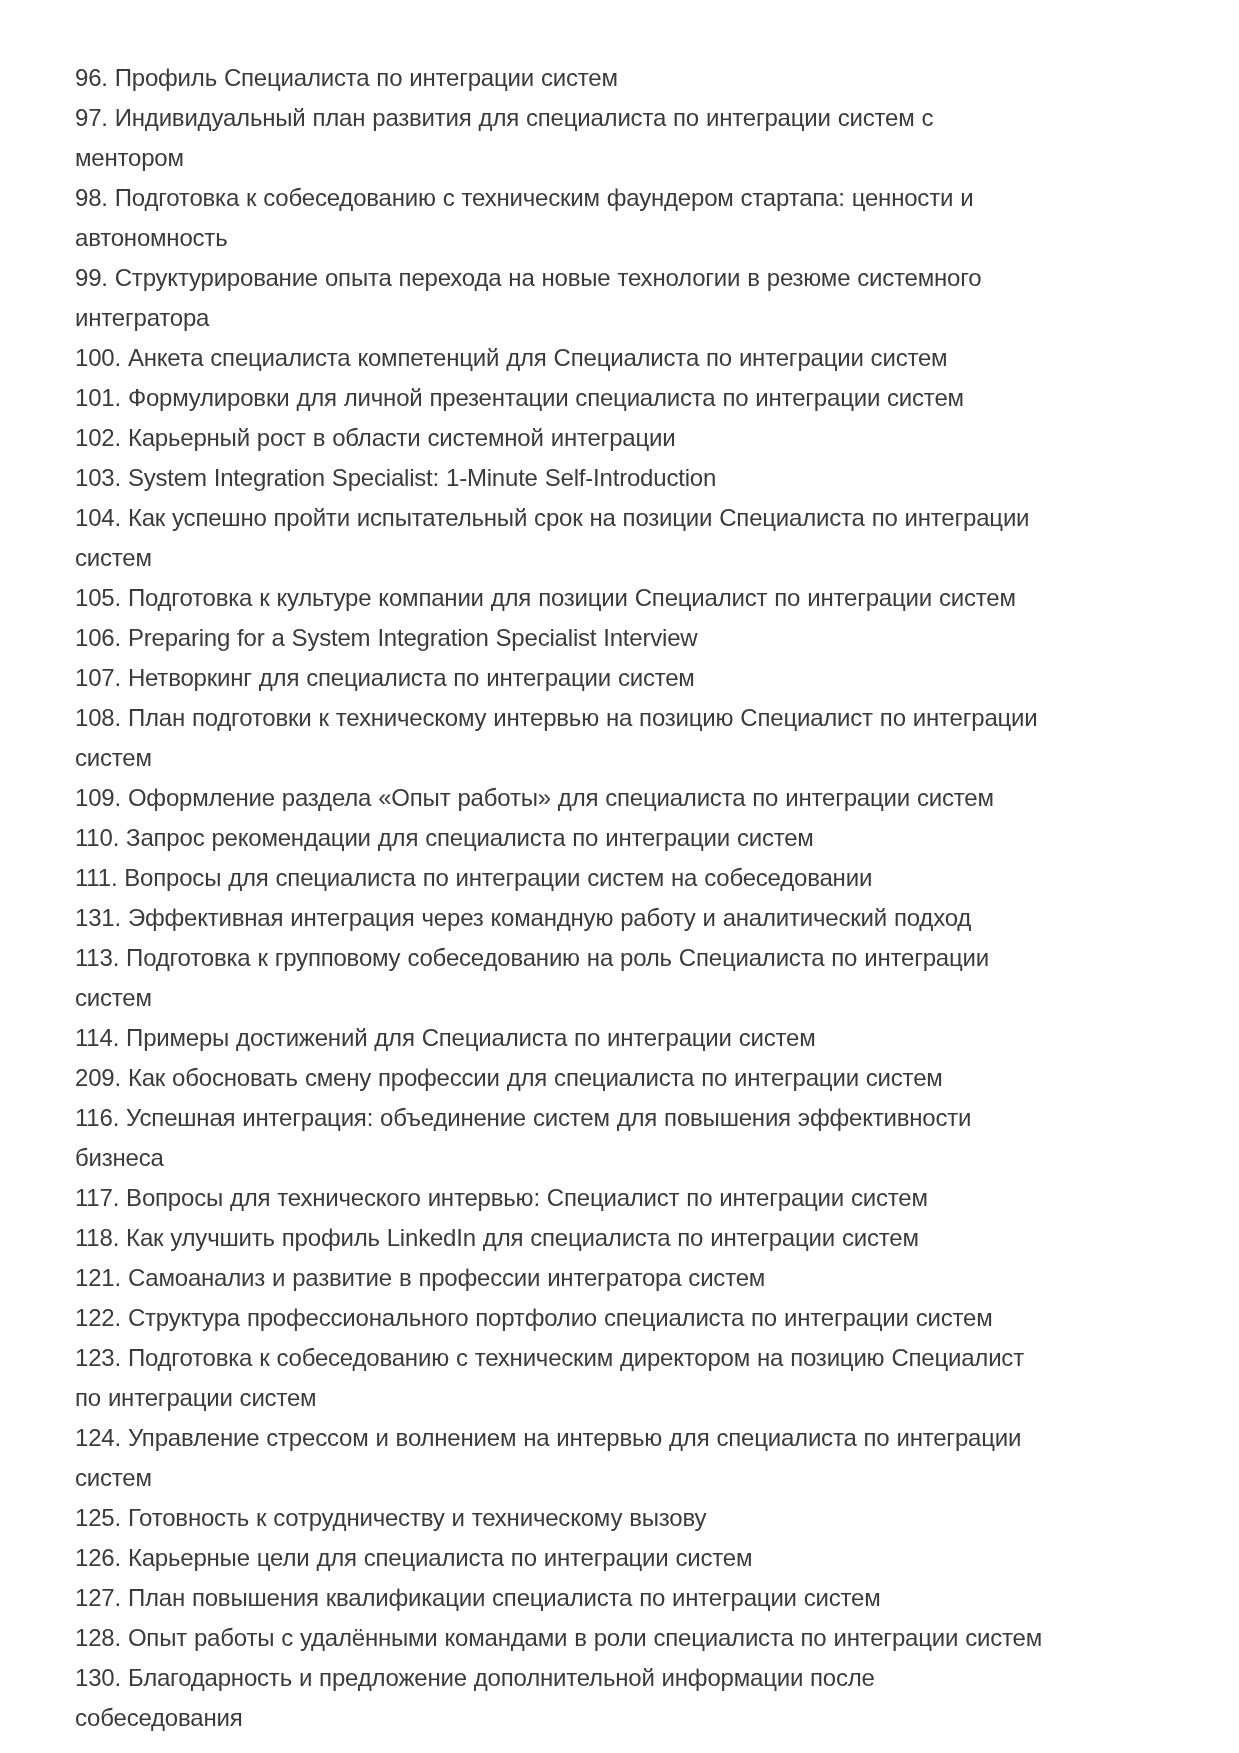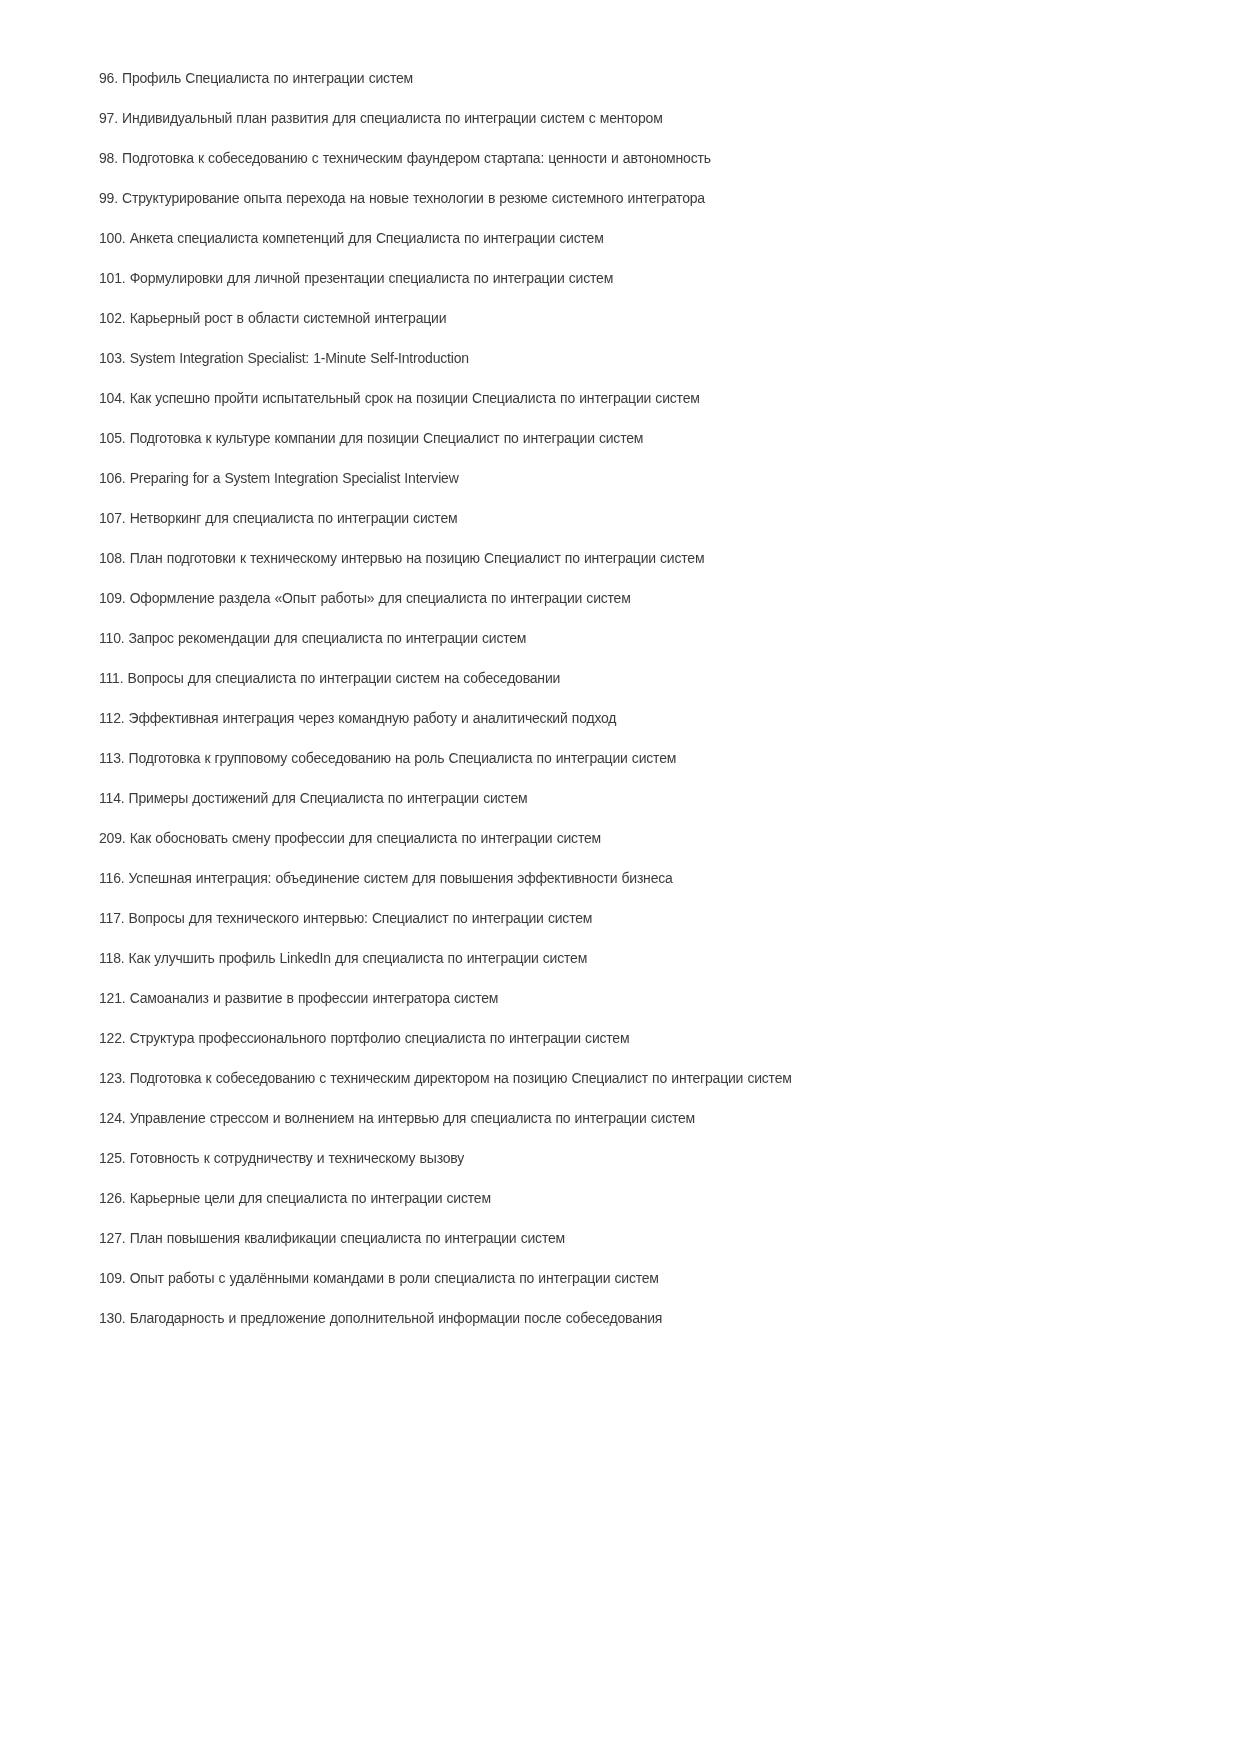--- a/index.html
+++ b/index.html
@@ -14,25 +14,24 @@
     color: #3b3b3b;
   }
   .page {
     box-sizing: border-box;
     width: 1239px;
     min-height: 1753px;
     padding: 58px 196px 60px 75px;
     background: #ffffff;
   }
   .numbered-list {
-    font-size: 14px;
+    font-size: 24px;
     line-height: 40px;
     letter-spacing: -0.2px;
     font-weight: 400;
-    margin-left: 24px;
   }
   .list-item {
     margin: 0;
     padding: 0;
     white-space: normal;
     word-spacing: 0.5px;
   }
 </style>
 </head>
 <body>
@@ -48,30 +47,30 @@
       <div class="list-item">102. Карьерный рост в области системной интеграции</div>
       <div class="list-item">103. System Integration Specialist: 1-Minute Self-Introduction</div>
       <div class="list-item">104. Как успешно пройти испытательный срок на позиции Специалиста по интеграции систем</div>
       <div class="list-item">105. Подготовка к культуре компании для позиции Специалист по интеграции систем</div>
       <div class="list-item">106. Preparing for a System Integration Specialist Interview</div>
       <div class="list-item">107. Нетворкинг для специалиста по интеграции систем</div>
       <div class="list-item">108. План подготовки к техническому интервью на позицию Специалист по интеграции систем</div>
       <div class="list-item">109. Оформление раздела «Опыт работы» для специалиста по интеграции систем</div>
       <div class="list-item">110. Запрос рекомендации для специалиста по интеграции систем</div>
       <div class="list-item">111. Вопросы для специалиста по интеграции систем на собеседовании</div>
-      <div class="list-item">112. Эффективная интеграция через командную работу и аналитический подход</div>
+      <div class="list-item">131. Эффективная интеграция через командную работу и аналитический подход</div>
       <div class="list-item">113. Подготовка к групповому собеседованию на роль Специалиста по интеграции систем</div>
       <div class="list-item">114. Примеры достижений для Специалиста по интеграции систем</div>
       <div class="list-item">209. Как обосновать смену профессии для специалиста по интеграции систем</div>
       <div class="list-item">116. Успешная интеграция: объединение систем для повышения эффективности бизнеса</div>
       <div class="list-item">117. Вопросы для технического интервью: Специалист по интеграции систем</div>
       <div class="list-item">118. Как улучшить профиль LinkedIn для специалиста по интеграции систем</div>
       <div class="list-item">121. Самоанализ и развитие в профессии интегратора систем</div>
       <div class="list-item">122. Структура профессионального портфолио специалиста по интеграции систем</div>
       <div class="list-item">123. Подготовка к собеседованию с техническим директором на позицию Специалист по интеграции систем</div>
       <div class="list-item">124. Управление стрессом и волнением на интервью для специалиста по интеграции систем</div>
       <div class="list-item">125. Готовность к сотрудничеству и техническому вызову</div>
       <div class="list-item">126. Карьерные цели для специалиста по интеграции систем</div>
       <div class="list-item">127. План повышения квалификации специалиста по интеграции систем</div>
-      <div class="list-item">109. Опыт работы с удалёнными командами в роли специалиста по интеграции систем</div>
+      <div class="list-item">128. Опыт работы с удалёнными командами в роли специалиста по интеграции систем</div>
       <div class="list-item">130. Благодарность и предложение дополнительной информации после собеседования</div>
     </div>
 </main>
 
 </body></html>

